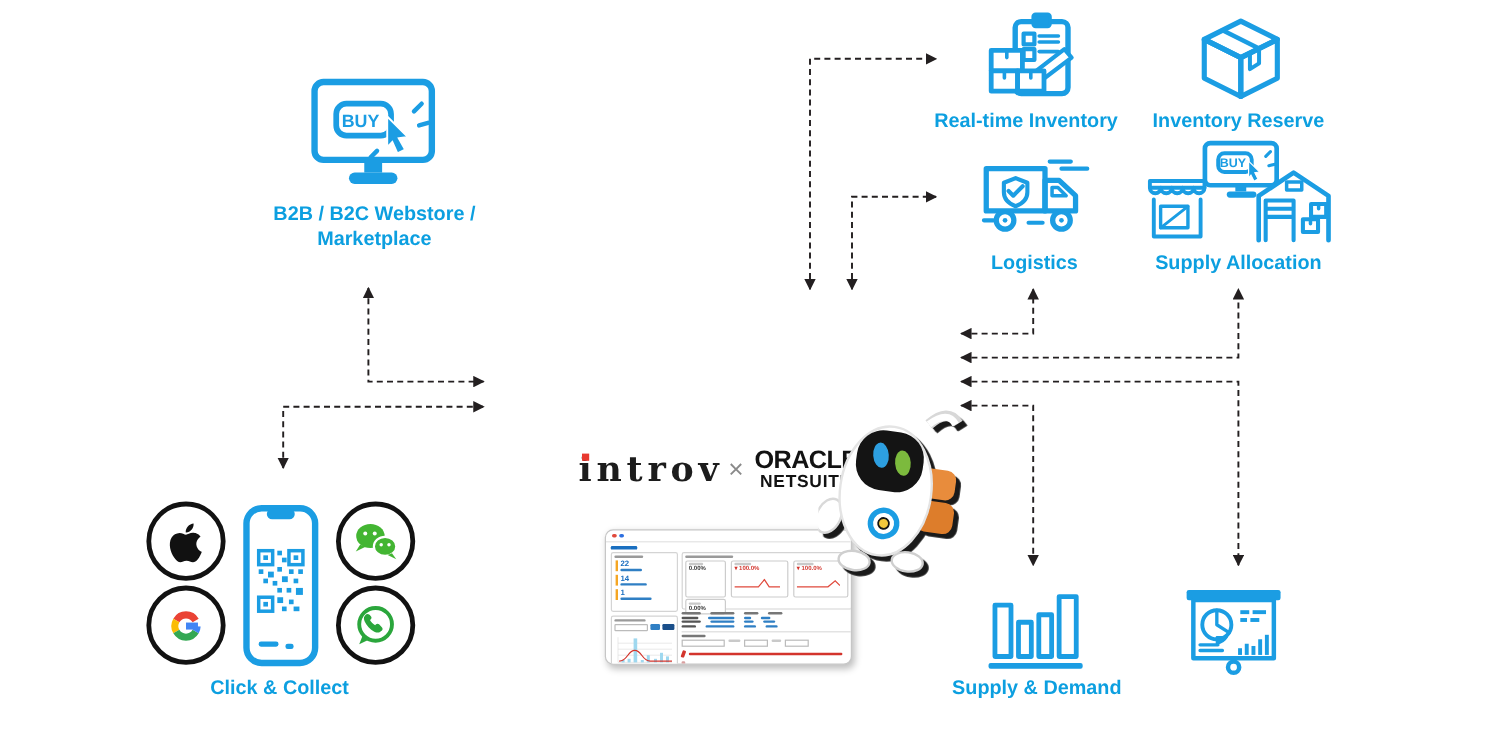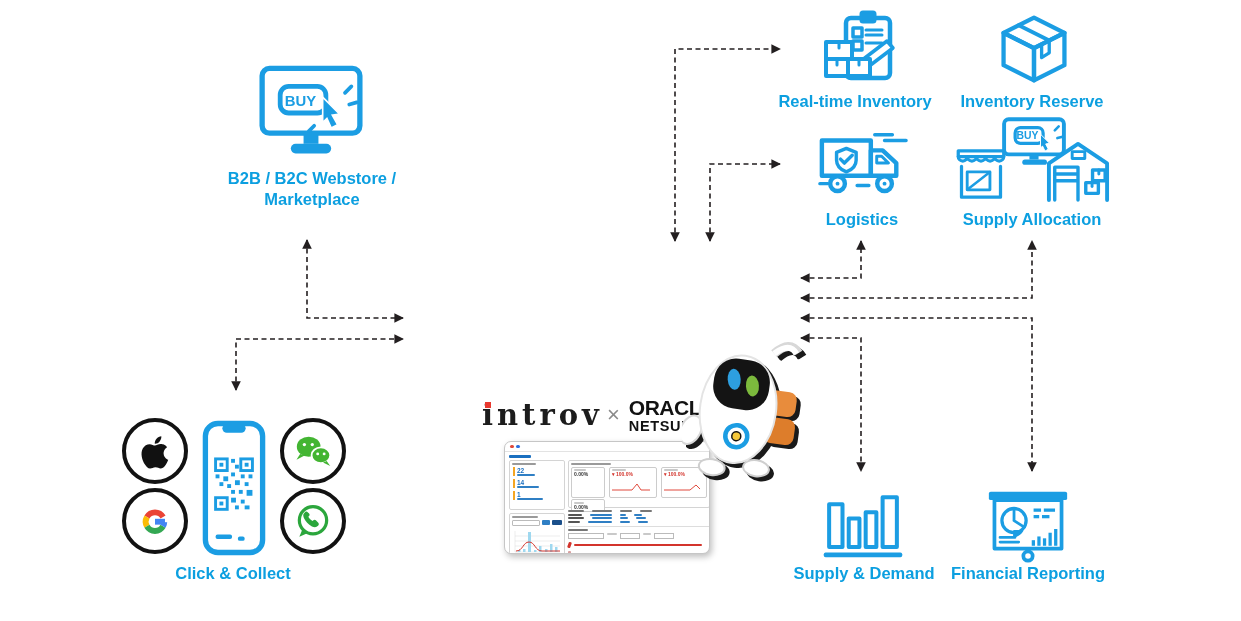--- a/index.html
+++ b/index.html
@@ -6,21 +6,21 @@
   #canvas{position:relative;width:1241px;height:621px;background:#fff;overflow:hidden;
           font-family:"Liberation Sans",sans-serif;}
   .abs{position:absolute;}
   .label{color:#0C9FE0;font-weight:bold;font-size:16.5px;line-height:21px;text-align:center;
          font-family:"Liberation Sans",sans-serif;}
   
   .platform{left:412px;top:247px;width:383px;height:124px;border:5px solid #1B9DE3;border-radius:26px;
             background:#fff;display:flex;align-items:center;box-sizing:border-box;padding-left:22px;z-index:2;}
   .platform-title{margin-left:14px;font-size:21.5px;line-height:30px;font-weight:bold;color:#29272A;}
   
-  .partners{left:482px;top:390px;width:270px;height:50px;display:flex;align-items:center;z-index:2;}
+  .partners{left:482px;top:366px;width:270px;height:50px;display:flex;align-items:center;z-index:2;text-align:center;}
   .introv-wrap{position:relative;font-family:"DejaVu Serif","Liberation Serif",serif;font-weight:bold;
                font-size:29px;color:#1c1c1c;letter-spacing:4px;}
   .introv-dot{position:absolute;left:3px;top:4px;width:6px;height:6px;background:#E8392F;}
   .times{color:#8a8a8a;font-size:22px;margin:0 9px 0 4px;}
   .oracle-block{line-height:1;color:#121212;}
   .oracle-line{font-weight:bold;font-size:21px;letter-spacing:-0.5px;}
   .netsuite-line{font-weight:bold;font-size:14.5px;letter-spacing:0.6px;margin-top:1px;}
   
   .ring{width:66px;height:66px;border:4.5px solid #121212;border-radius:50%;box-sizing:border-box;
         display:flex;align-items:center;justify-content:center;background:#fff;}
@@ -454,16 +454,15 @@
           <rect x="56" y="52" width="3.5" height="10"></rect>
         <rect x="62" y="54" width="3.5" height="8"></rect>
           <rect x="68" y="48" width="3.5" height="14"></rect>
         <rect x="74" y="44" width="3.5" height="18"></rect>
         <rect x="44" y="65" width="4" height="3"></rect>
       </g>
       <circle cx="46" cy="73" r="5" fill="none" stroke="#1B9DE3" stroke-width="4"></circle>
     </svg>
   </div>
   <div class="abs label" style="left:946px;top:563px;width:164px;z-index:2">
-    <div>Financial Reporting</div>
   </div>
 
 </div>
 
 </body></html>

